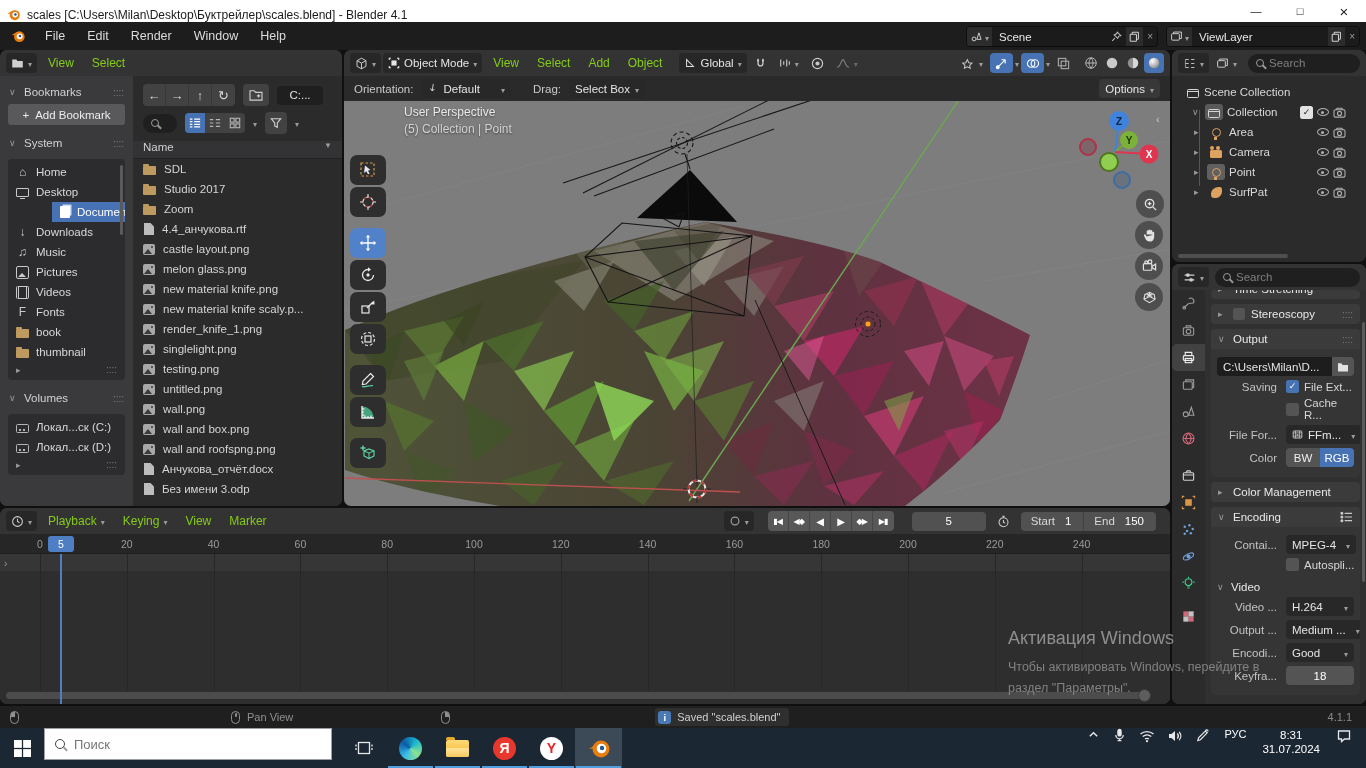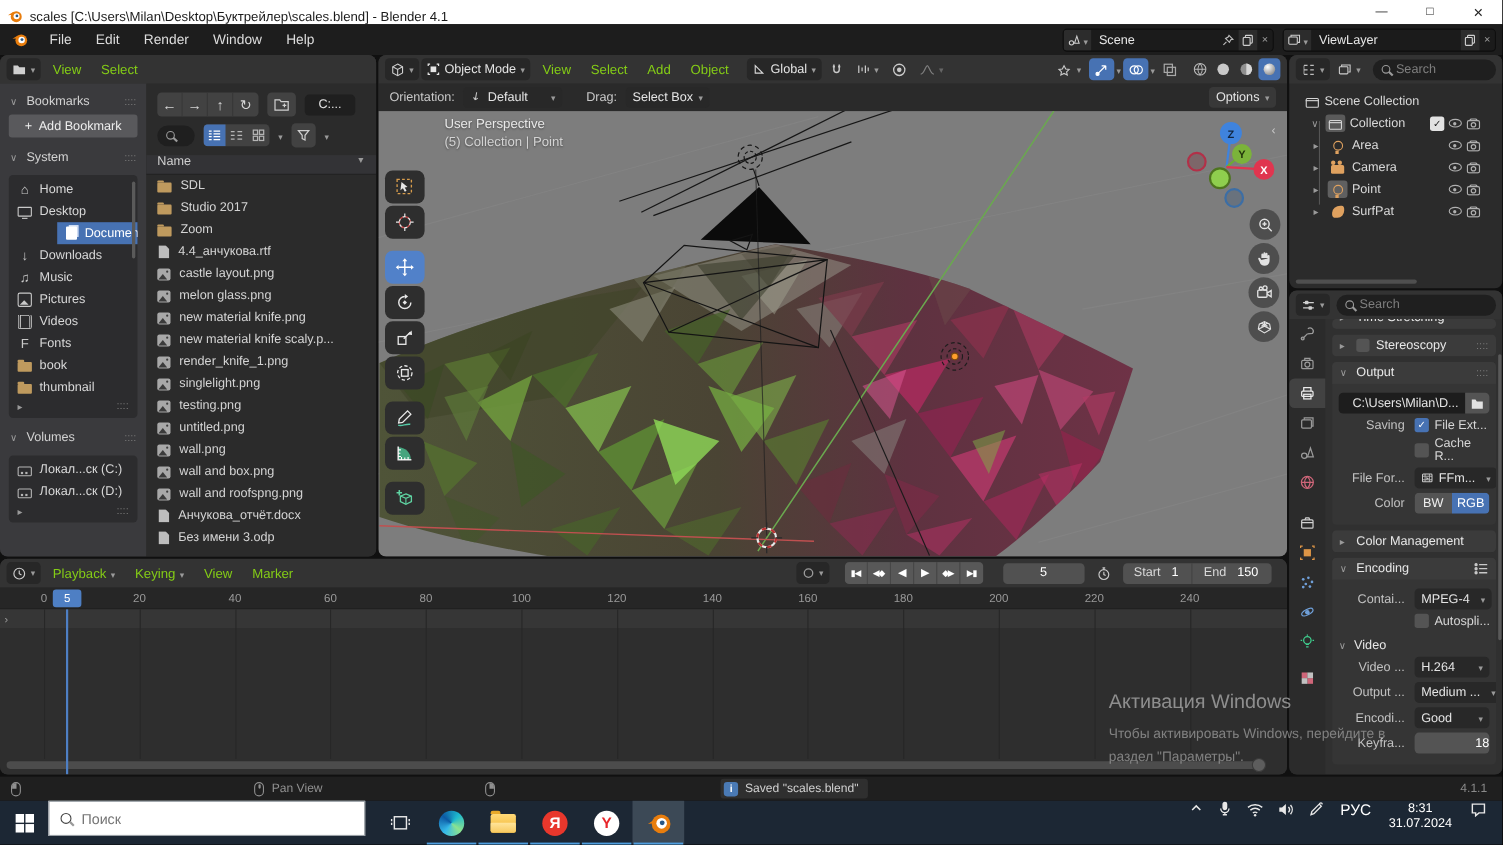--- a/index.html
+++ b/index.html
@@ -111,21 +111,21 @@
 #props-tabs{position:absolute;left:0;top:26px;bottom:0;width:33px;background:#2b2b2b;}
 .ptab{width:33px;height:27px;display:flex;align-items:center;justify-content:center;color:#9a9a9a;}
 .ptab[data-active="true"]{background:#424242;border-radius:5px 0 0 5px;color:#ececec;}
 #props-content{position:absolute;left:33px;top:26px;right:0;bottom:0;background:#303030;overflow:hidden;}
 .panel{background:#353535;border-radius:4px;margin:5px 6px;overflow:hidden;}
 .phdr{height:20px;display:flex;align-items:center;gap:6px;padding:0 7px;font-size:11.5px;color:#e8e8e8;background:#3b3b3b;}
 .phdr .spacer{flex:1;}
 .pbody{padding:4px 6px 6px;}
 .prow{display:flex;align-items:center;margin:4px 0;font-size:11.5px;gap:5px;}
 .plabel{width:60px;text-align:right;margin-right:4px;color:#c2c2c2;flex:none;overflow:hidden;white-space:nowrap;}
-.grow{flex:1;justify-content:flex-end;}
+.grow{flex:1;}
 .exp{color:#9a9a9a;font-size:9px;width:9px;flex:none;}
 .segpair{display:flex;flex:1;border-radius:4px;overflow:hidden;height:19px;}
 .segpair .sg{flex:1;display:flex;align-items:center;justify-content:center;background:#545454;color:#eee;font-size:11.5px;}
 .segpair .sg[data-active="true"]{background:#4772b3;color:#fff;}
 
 #tl-ruler{position:absolute;left:0;top:26px;right:0;height:20px;background:#262626;border-bottom:1px solid #1f1f1f;}
 .tick{position:absolute;top:0;height:20px;line-height:20px;transform:translateX(-50%);left:calc(40px + var(--i)*86.8px);font-size:10.5px;color:#9a9a9a;}
 #tl-content{position:absolute;left:0;top:46px;right:0;bottom:0;background:#2e2e2e;}
 .gline{position:absolute;top:0;height:136px;width:1px;background:#272727;left:calc(40px + var(--i)*86.8px);}
 .pbtn{width:21px;height:20px;background:#585858;display:flex;align-items:center;justify-content:center;color:#fff;font-size:8px;letter-spacing:-1px;border-right:1px solid #474747;}
@@ -1373,21 +1373,21 @@
         <svg width="16" height="16" viewBox="0 0 16 16">
           <path d="M2 6v4h2.5L8 13V3L4.5 6z" fill="#e8e8e8"></path>
           <path d="M10.3 5.5a3.8 3.8 0 0 1 0 5M12.2 3.8a6.5 6.5 0 0 1 0 8.4" fill="none" stroke="#e8e8e8" stroke-width="1.3"></path>
         </svg>
       </span>
     <span class="trayico">
         <svg width="15" height="15" viewBox="0 0 16 16" fill="none" stroke="#e8e8e8" stroke-width="1.3">
           <path d="M3 13.5l.8-3L11 3.2l2 2L5.8 12.5zM11 3.2c.8-1.5 2.6-1.6 3 .3"></path>
         </svg>
       </span>
-    <span style="margin:0 8px;font-size:14px;color:#fff;">РУС</span>
+    <span style="margin:0 8px;font-size:11px;color:#fff;">РУС</span>
     <span style="margin:0 8px;text-align:center;font-size:11.5px;color:#fff;line-height:14px;">
       <span style="display:block;">8:31</span>
       <span style="display:block;">31.07.2024</span>
     </span>
     <span class="trayico" style="margin:0 14px 0 8px;">
         <svg width="16" height="16" viewBox="0 0 16 16" fill="none" stroke="#e8e8e8" stroke-width="1.3">
           <path d="M2.5 3h11v8h-5l-3 2.6V11h-3z"></path>
         </svg>
       </span>
   </div>

